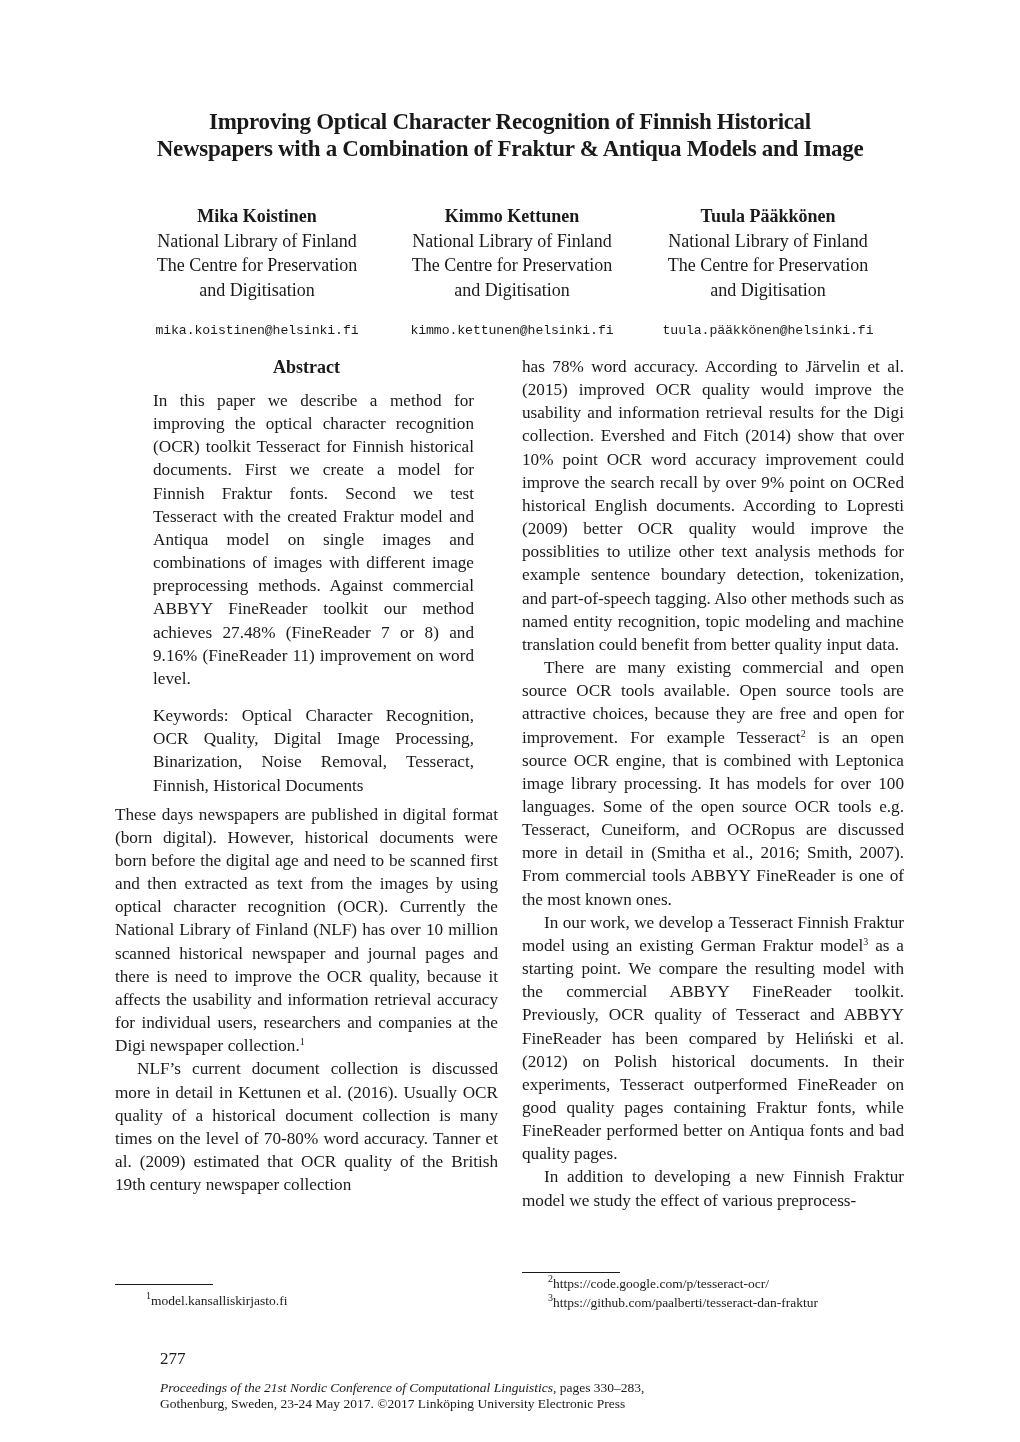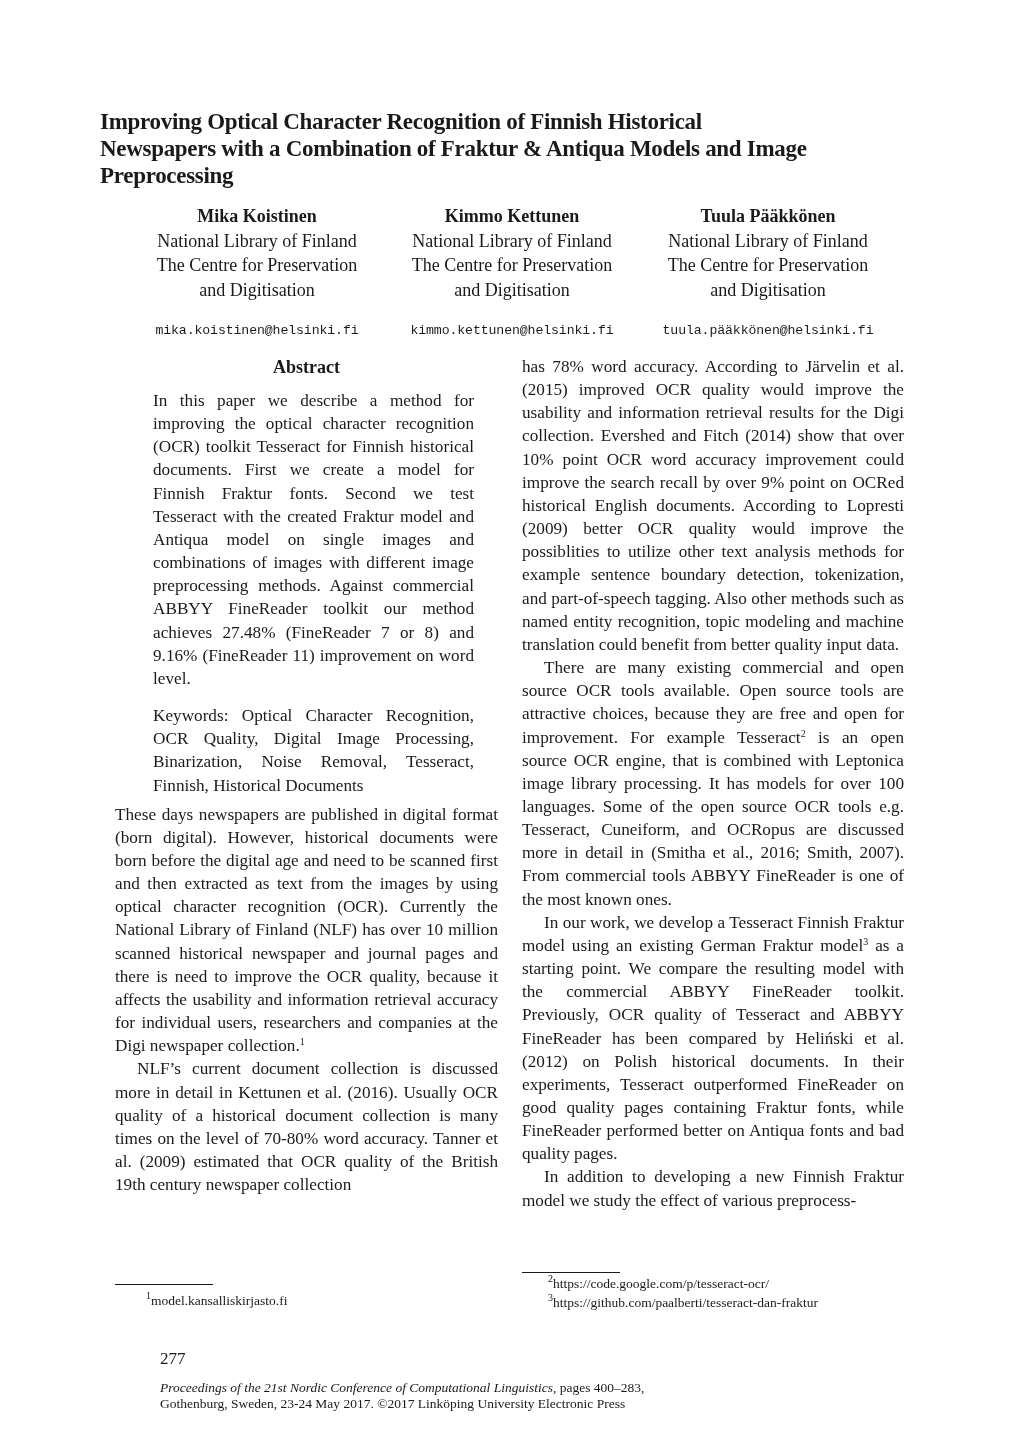--- a/index.html
+++ b/index.html
@@ -4,21 +4,21 @@
   <style>
     html, body { margin: 0; padding: 0; background: #ffffff; }
     body {
       width: 1020px; height: 1442px; position: relative; overflow: hidden;
       font-family: "Liberation Serif", "DejaVu Serif", serif;
       color: #1a1a1a;
     }
     .abs { position: absolute; }
     .title {
       left: 100px; width: 820px; top: 108px;
-      text-align: left; font-weight: bold; font-size: 23px; line-height: 27px;
+      text-align: center; font-weight: bold; font-size: 23px; line-height: 27px;
       letter-spacing: -0.3px;
     }
     .author {
       top: 204px; width: 260px; text-align: center;
       font-size: 18px; line-height: 24.5px;
     }
     .author .name { font-weight: bold; }
     .author .email {
       font-family: "Liberation Mono", "DejaVu Sans Mono", monospace;
       font-size: 13.2px; line-height: 24px; margin-top: 17px; white-space: nowrap;
@@ -32,21 +32,20 @@
     .fn { font-size: 13.5px; line-height: 17.5px; }
     .fn sup, .col sup { font-size: 10px; line-height: 0; vertical-align: 6px; }
     .footer { left: 160px; width: 700px; }
   </style>
 </head>
 <body>
 
 <div class="abs title">
   <div>Improving Optical Character Recognition of Finnish Historical</div>
   <div>Newspapers with a Combination of Fraktur &amp; Antiqua Models and Image</div>
-  <div>Preprocessing</div>
 </div>
 
 <div class="abs author" style="left:127px;">
   <div class="name">Mika Koistinen</div>
   <div>National Library of Finland</div>
   <div>The Centre for Preservation</div>
   <div>and Digitisation</div>
   <div class="email">mika.koistinen@helsinki.fi</div>
 </div>
 <div class="abs author" style="left:382px;">
@@ -91,15 +90,15 @@
 <div class="abs fnrule" style="left:522px; top:1272px;"></div>
 <div class="abs fn" style="left:548px; top:1275px;">
   <sup>2</sup><span>https://code.google.com/p/tesseract-ocr/</span>
 </div>
 <div class="abs fn" style="left:548px; top:1294px;">
   <sup>3</sup><span>https://github.com/paalberti/tesseract-dan-fraktur</span>
 </div>
 
 <div class="abs footer" style="top:1349px; font-size:17px;">277</div>
 <div class="abs footer" style="top:1380px; font-size:13.5px; line-height:15.5px;">
-  <div><i>Proceedings of the 21st Nordic Conference of Computational Linguistics</i><span>, pages 400–283,</span></div>
+  <div><i>Proceedings of the 21st Nordic Conference of Computational Linguistics</i><span>, pages 330–283,</span></div>
   <div>Gothenburg, Sweden, 23-24 May 2017. ©2017 Linköping University Electronic Press</div>
 </div>
 
 </body></html>

